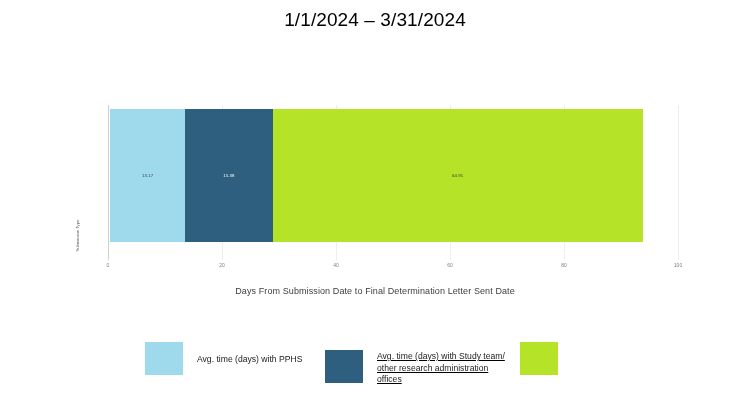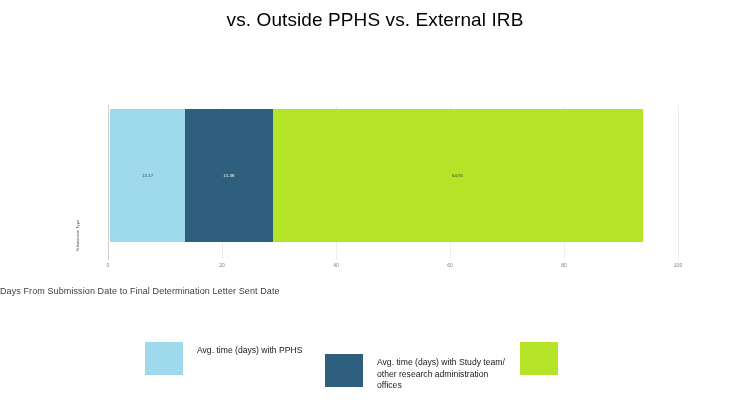--- a/index.html
+++ b/index.html
@@ -113,61 +113,61 @@
     font-size: 5px;
     color: #7f7f7f;
     transform: translateX(-50%);
     white-space: nowrap;
   }
   .x-axis-title {
     position: absolute;
     left: 0;
     top: 286px;
     width: 750px;
-    text-align: left;
+    text-align: center;
     font-size: 9px;
     color: #404040;
     letter-spacing: 0.1px;
   }
 
   
   .legend {
     position: absolute;
     left: 0;
     top: 340px;
     width: 750px;
     height: 55px;
   }
   .legend-item {
     position: absolute;
     display: flex;
-    align-items: flex-start;
+    align-items: center;
   }
   .legend-swatch {
     width: 38px;
     height: 33px;
     flex: 0 0 auto;
   }
   .legend-text {
     margin-left: 14px;
     font-size: 8.6px;
     line-height: 11.5px;
     color: #1a1a1a;
     max-width: 132px;
     padding-top: 3px;
   }
   .legend-item-0 { left: 145px; top: 2px; }
-  .legend-item-1 { left: 325px; top: 14px; }
+  .legend-item-1 { left: 325px; top: 8px; text-decoration: underline; }
   .legend-item-2 { left: 520px; top: 2px; }
 </style>
 </head>
 <body>
 
 <div class="title-block">
-  <div class="title-line">vs. Outside PPHS vs. External IRB</div>
+  <div class="title-line">1/1/2024 – 3/31/2024</div>
 </div>
 
 <div class="chart-area">
   <div class="y-axis-title">Submission Type</div>
   <div class="y-axis-line"></div>
   <div id="gridlines">
       <div class="gridline" style="left: 222px;"></div>
       <div class="gridline" style="left: 336px;"></div>
       <div class="gridline" style="left: 450px;"></div>
       <div class="gridline" style="left: 564px;"></div>

